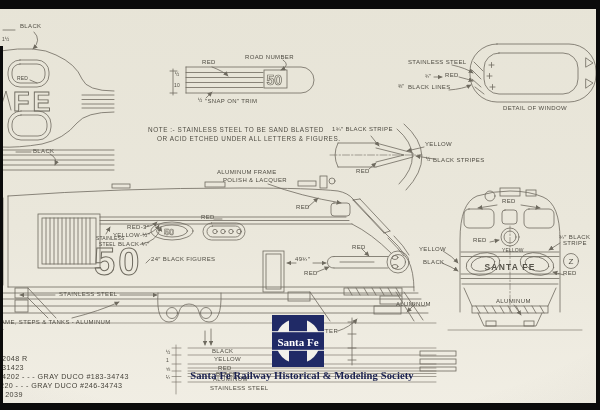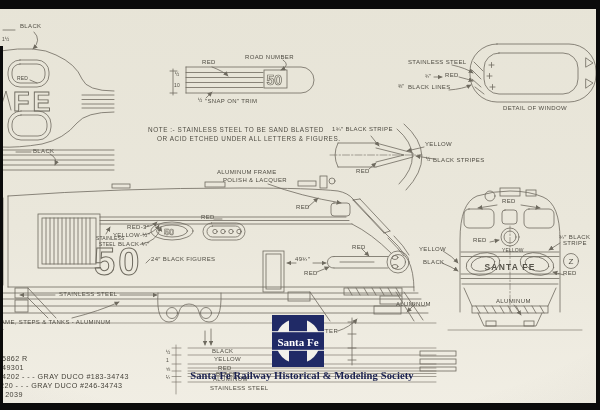--- a/index.html
+++ b/index.html
@@ -266,22 +266,22 @@
   <div class="lbl xs" style="left:166px;top:374px">¼</div>
 
   <div class="lbl" style="left:502px;top:198px">RED</div>
   <div class="lbl" style="left:473px;top:237px">RED</div>
   <div class="lbl xs" style="left:502px;top:247px">YELLOW</div>
   <div class="lbl" style="left:559px;top:234px">¾″ BLACK</div>
   <div class="lbl" style="left:563px;top:240px">STRIPE</div>
   <div class="lbl" style="left:563px;top:270px">RED</div>
   <div class="lbl" style="left:496px;top:298px">ALUMINUM</div>
 
-  <div class="lbl parts" style="left:2px;top:355px">5862 R</div>
-  <div class="lbl parts" style="left:2px;top:364px">49301</div>
+  <div class="lbl parts" style="left:2px;top:355px">2048 R</div>
+  <div class="lbl parts" style="left:2px;top:364px">31423</div>
   <div class="lbl parts" style="left:2px;top:373px">4202  - - -  GRAY  DUCO  #183-34743</div>
   <div class="lbl parts" style="left:0px;top:382px">220    - - -  GRAY  DUCO  #246-34743</div>
   <div class="lbl parts" style="left:0px;top:391px">- 2039</div>
 
   <div class="logo">
     <svg width="52" height="52" viewBox="0 0 52 52">
       <rect width="52" height="52" fill="#202a66"></rect>
       <circle cx="26" cy="26" r="22.5" fill="#f2f1ea"></circle>
       <rect x="17" y="0" width="18" height="52" fill="#202a66"></rect>
       <rect x="0" y="17" width="52" height="18" fill="#202a66"></rect>

